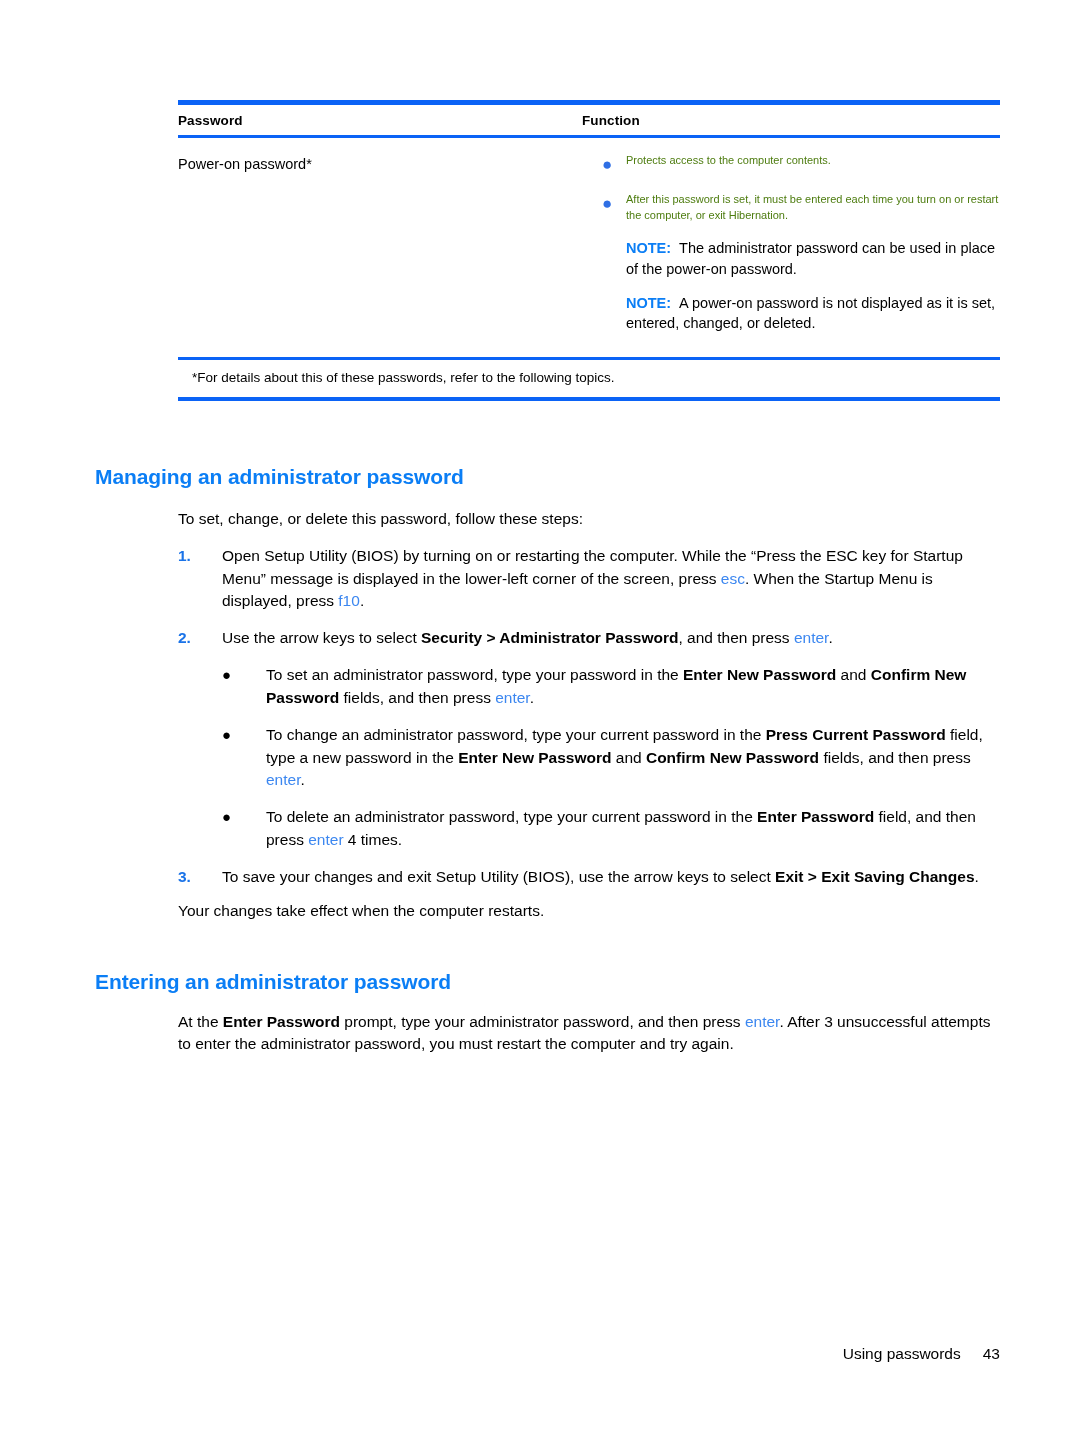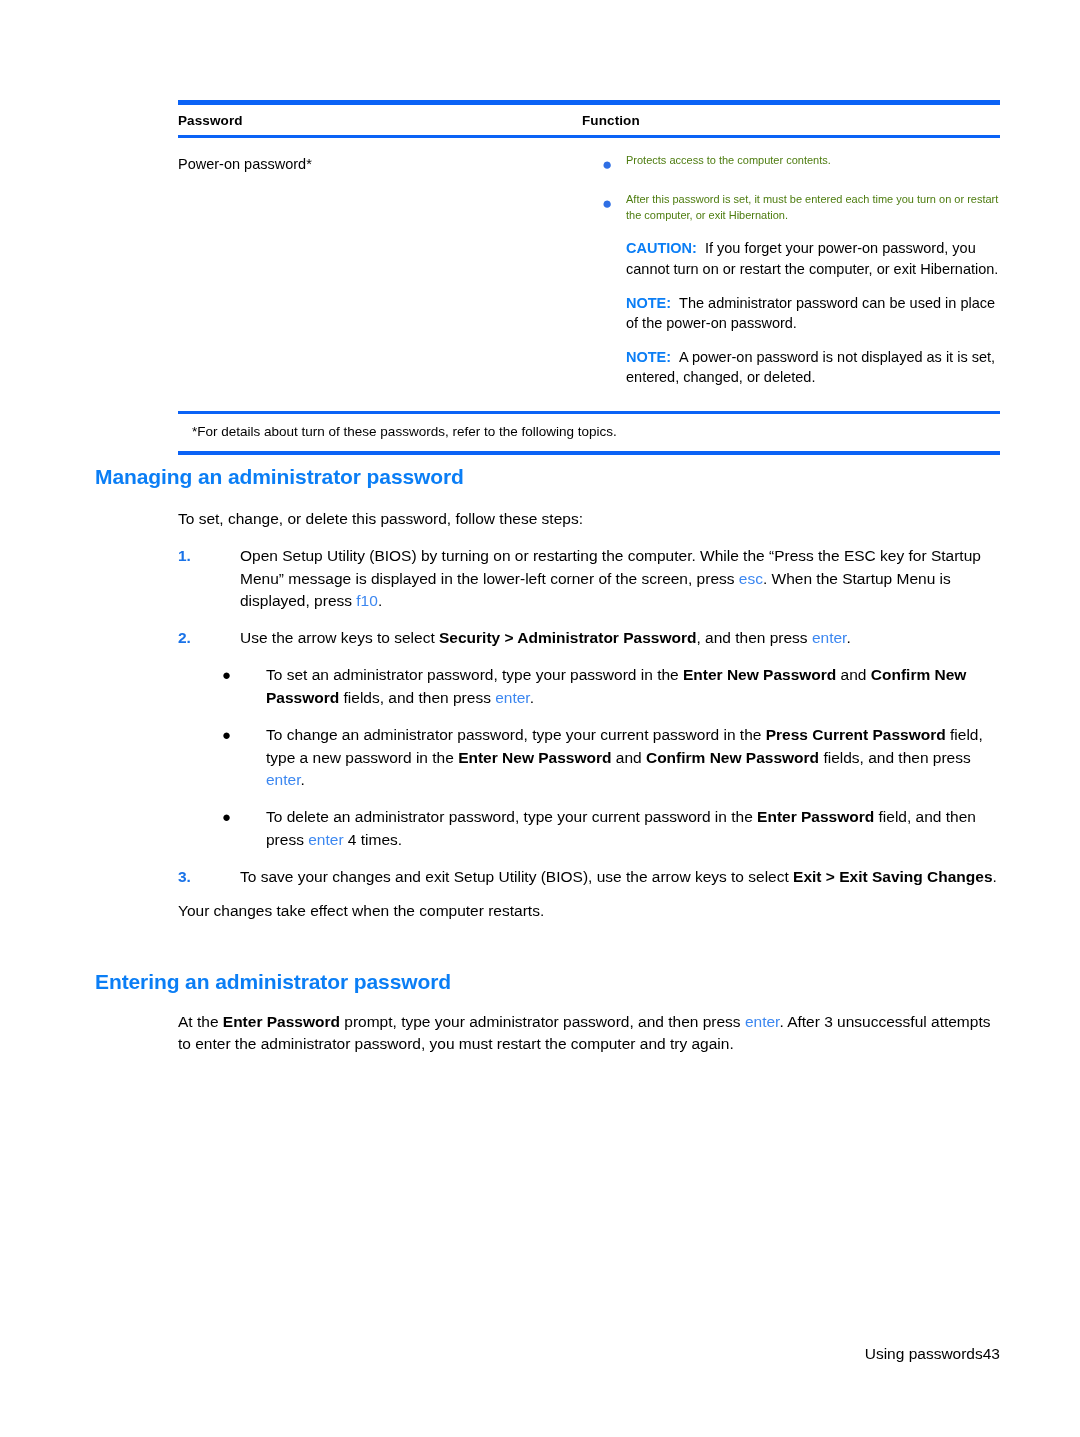--- a/index.html
+++ b/index.html
@@ -145,21 +145,20 @@
   }
   .num-marker {
     flex: 0 0 44px;
     color: #1a73e8;
     font-weight: bold;
     font-size: 15.5px;
   }
   .num-text {
     flex: 1;
     color: #000;
-    margin-left: 18px;
   }
   .bullet-item {
     position: absolute;
     left: 222px;
     width: 778px;
     display: flex;
     font-size: 15.5px;
     line-height: 1.46;
   }
   .bullet-dot {
@@ -177,21 +176,21 @@
   
   .footer {
     position: absolute;
     left: 0;
     top: 1345px;
     width: 1000px;
     text-align: right;
     font-size: 15.5px;
     color: #000;
   }
-  .footer .pg { display: inline-block; }
+  .footer .pg { display: inline-block; margin-left: 22px; }
 </style>
 </head>
 <body>
 
 <div class="page">
 
   <div class="table-block">
 
     <div class="rule-thick"></div>
 
@@ -209,38 +208,35 @@
         <div class="tbl-bullet-row">
           <span class="tbl-bullet-dot">●</span>
           <span class="tbl-bullet-text">Protects access to the computer contents.</span>
         </div>
 
         <div class="tbl-bullet-row">
           <span class="tbl-bullet-dot">●</span>
           <span class="tbl-bullet-text">After this password is set, it must be entered each time you turn on or restart the computer, or exit Hibernation.</span>
         </div>
 
-        <div class="note-para">
-          <span class="note-label">CAUTION:</span><span class="note-gap"></span><span>If you forget your power-on password, you cannot turn on or restart the computer, or exit Hibernation.</span>
-        </div>
 
         <div class="note-para">
           <span class="note-label">NOTE:</span><span class="note-gap"></span><span>The administrator password can be used in place of the power-on password.</span>
         </div>
 
         <div class="note-para">
           <span class="note-label">NOTE:</span><span class="note-gap"></span><span>A power-on password is not displayed as it is set, entered, changed, or deleted.</span>
         </div>
 
       </div>
     </div>
 
     <div class="rule-thin"></div>
 
-    <div class="footnote">*For details about turn of these passwords, refer to the following topics.</div>
+    <div class="footnote">*For details about this of these passwords, refer to the following topics.</div>
 
     <div class="rule-medium"></div>
   </div>
 
   <h2 class="section-heading" id="heading-managing">Managing an administrator password</h2>
 
   <div class="body-para" style="top:508px">To set, change, or delete this password, follow these steps:</div>
 
   <div class="num-item" style="top:545px">
     <span class="num-marker">1.</span>

